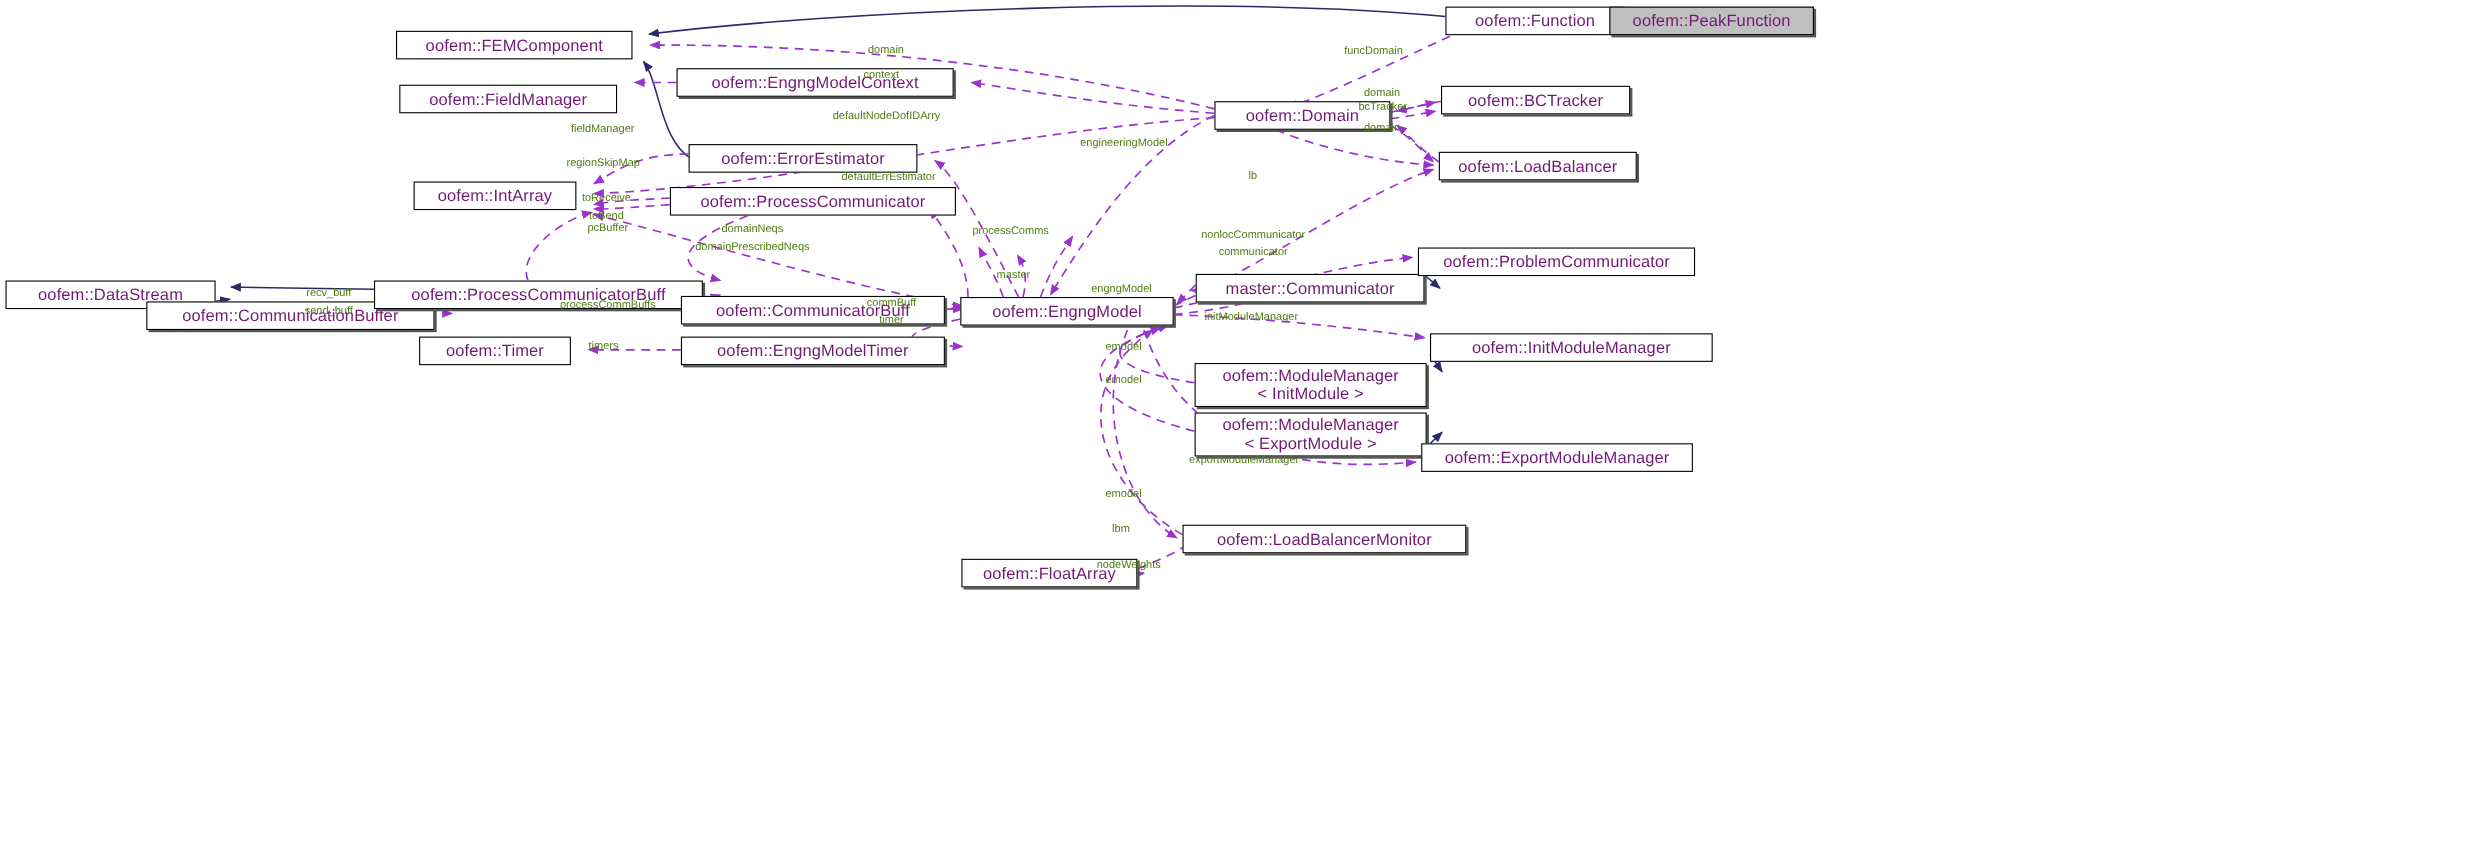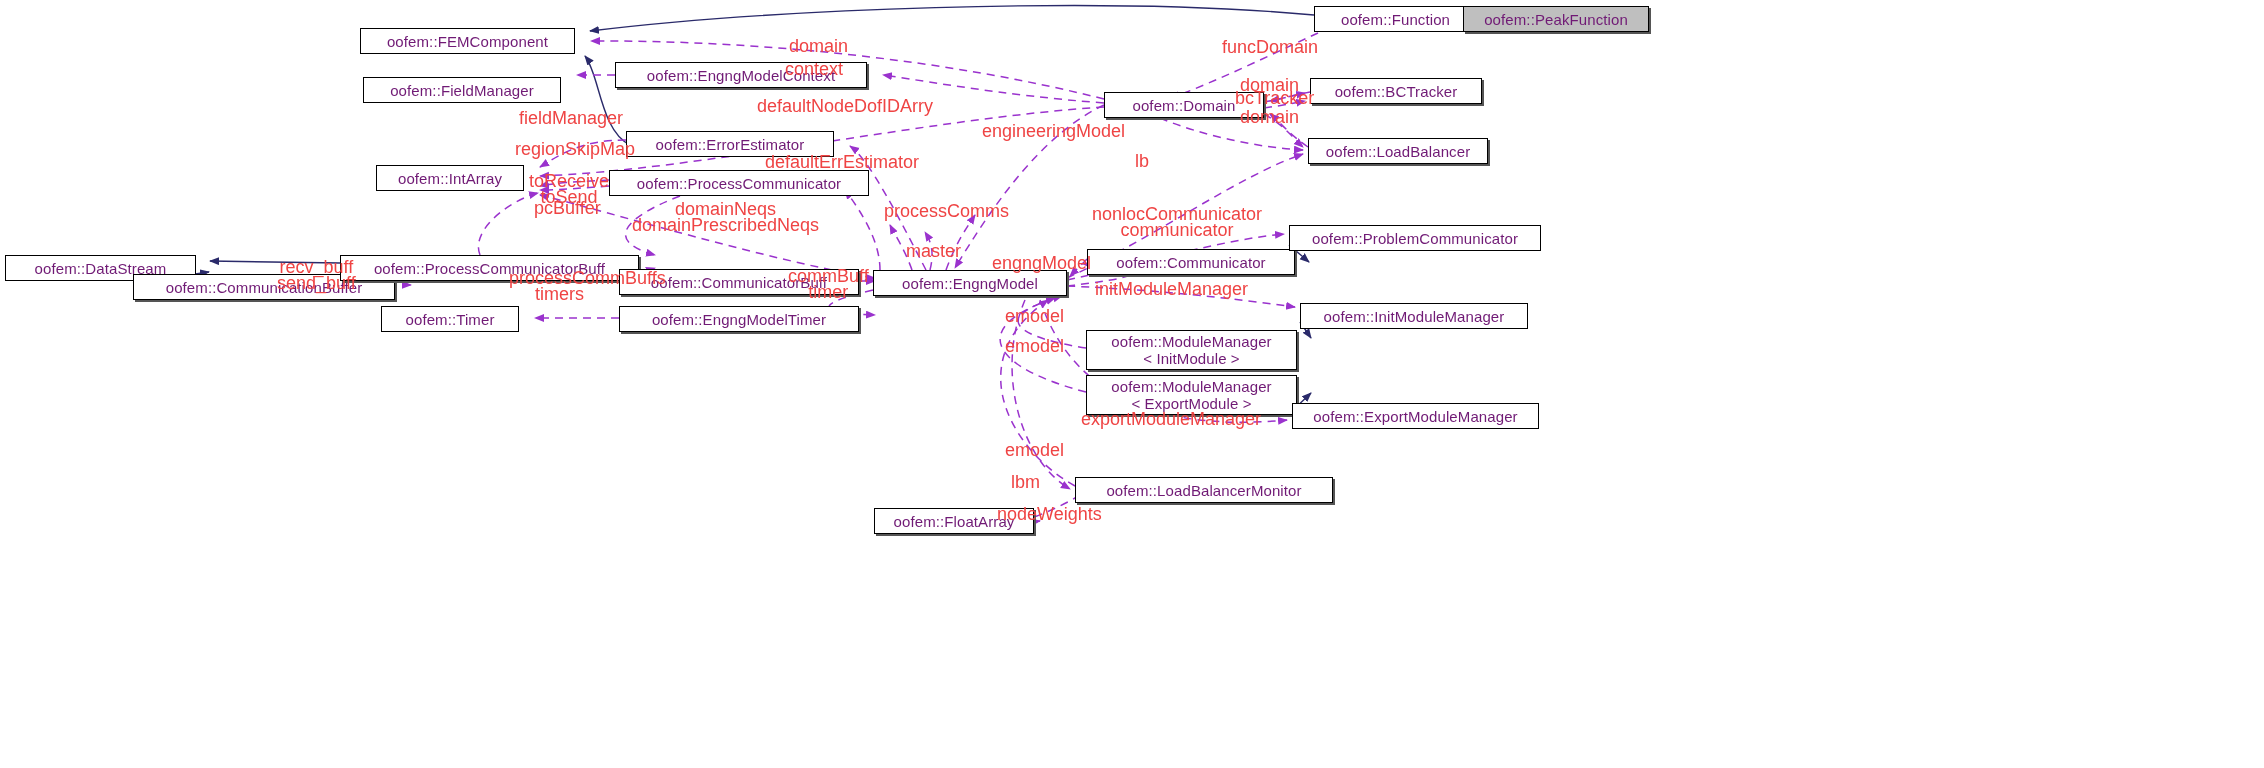--- a/index.html
+++ b/index.html
@@ -20,23 +20,23 @@
     justify-content:center;
     white-space:pre;
     letter-spacing:0.1px;
     z-index:5;
   }
   .node.shadow{box-shadow:2px 2px 0 0 #555;}
   .node.highlight{background:#bfbfbf;}
   .node span{display:block;}
   .elabel{
     position:absolute;
-    font-size:18px;
+    font-size:10px;
     line-height:16px;
-    color:#ef4444;
+    color:#4d7c0f;
     white-space:pre;
     text-align:center;
     z-index:6;
     background:transparent;
   }
 </style>
 </head>
 <body>
 
 <div id="canvas">
@@ -159,49 +159,49 @@
       <div class="node" style="left: 363px; top: 62px; width: 198px; height: 26px; margin-top: 15px;"><span>oofem::FieldManager</span></div>
       <div class="node shadow" style="left: 615px; top: 62px; width: 252px; height: 26px;"><span>oofem::EngngModelContext</span></div>
       <div class="node" style="left: 626px; top: 131px; width: 208px; height: 26px;"><span>oofem::ErrorEstimator</span></div>
       <div class="node" style="left: 609px; top: 170px; width: 260px; height: 26px;"><span>oofem::ProcessCommunicator</span></div>
       <div class="node shadow" style="left: 619px; top: 269px; width: 240px; height: 26px;"><span>oofem::CommunicatorBuff</span></div>
       <div class="node shadow" style="left: 619px; top: 306px; width: 240px; height: 26px;"><span>oofem::EngngModelTimer</span></div>
       <div class="node shadow" style="left: 873px; top: 270px; width: 194px; height: 26px;"><span>oofem::EngngModel</span></div>
       <div class="node shadow" style="left: 874px; top: 508px; width: 160px; height: 26px;"><span>oofem::FloatArray</span></div>
       <div class="node shadow" style="left: 1075px; top: 477px; width: 258px; height: 26px;"><span>oofem::LoadBalancerMonitor</span></div>
       <div class="node shadow" style="left: 1104px; top: 92px; width: 160px; height: 26px;"><span>oofem::Domain</span></div>
-      <div class="node shadow" style="left: 1087px; top: 249px; width: 208px; height: 26px;"><span>oofem::Communicator</span></div>
+      <div class="node shadow" style="left: 1087px; top: 249px; width: 208px; height: 26px;"><span>master::Communicator</span></div>
       <div class="node shadow" style="left: 1086px; top: 330px; width: 211px; height: 40px;"><span>oofem::ModuleManager
 &lt; InitModule &gt;</span></div>
       <div class="node shadow" style="left: 1086px; top: 375px; width: 211px; height: 40px;"><span>oofem::ModuleManager
 &lt; ExportModule &gt;</span></div>
       <div class="node" style="left: 1314px; top: 6px; width: 163px; height: 26px;"><span>oofem::Function</span></div>
       <div class="node shadow" style="left: 1310px; top: 78px; width: 172px; height: 26px;"><span>oofem::BCTracker</span></div>
       <div class="node shadow" style="left: 1308px; top: 138px; width: 180px; height: 26px;"><span>oofem::LoadBalancer</span></div>
       <div class="node" style="left: 1289px; top: 225px; width: 252px; height: 26px;"><span>oofem::ProblemCommunicator</span></div>
-      <div class="node" style="left: 1300px; top: 303px; width: 228px; height: 26px; text-align: center;"><span>oofem::InitModuleManager</span></div>
+      <div class="node" style="left: 1300px; top: 303px; width: 257px; height: 26px; text-align: center;"><span>oofem::InitModuleManager</span></div>
       <div class="node" style="left: 1292px; top: 403px; width: 247px; height: 26px;"><span>oofem::ExportModuleManager</span></div>
       <div class="node shadow highlight" style="left: 1463px; top: 6px; width: 186px; height: 26px;"><span>oofem::PeakFunction</span></div>
     </div>
   <div id="label-layer">
       <div class="elabel" style="left: 789px; top: 38px;">domain</div>
       <div class="elabel" style="left: 785px; top: 61px;">context</div>
       <div class="elabel" style="left: 519px; top: 62px; margin-top: 48px;">fieldManager</div>
       <div class="elabel" style="left: 757px; top: 98px;">defaultNodeDofIDArry</div>
       <div class="elabel" style="left: 765px; top: 154px;">defaultErrEstimator</div>
       <div class="elabel" style="left: 515px; top: 141px;">regionSkipMap</div>
       <div class="elabel" style="left: 529px; top: 173px;">toReceive
 toSend</div>
       <div class="elabel" style="left: 534px; top: 200px;">pcBuffer</div>
       <div class="elabel" style="left: 632px; top: 201px;">domainNeqs
 domainPrescribedNeqs</div>
       <div class="elabel" style="left: 277px; top: 259px;">recv_buff
 send_buff</div>
       <div class="elabel" style="left: 509px; top: 270px;">processCommBuffs</div>
-      <div class="elabel" style="left: 535px; top: 286px;">timers</div>
+      <div class="elabel" style="left: 535px; top: 307px;">timers</div>
       <div class="elabel" style="left: 788px; top: 268px;">commBuff
 timer</div>
       <div class="elabel" style="left: 884px; top: 203px;">processComms</div>
       <div class="elabel" style="left: 906px; top: 243px;">master</div>
       <div class="elabel" style="left: 982px; top: 123px;">engineeringModel</div>
       <div class="elabel" style="left: 992px; top: 255px;">engngModel</div>
       <div class="elabel" style="left: 1135px; top: 153px;">lb</div>
       <div class="elabel" style="left: 1092px; top: 206px;">nonlocCommunicator
 communicator</div>
       <div class="elabel" style="left: 1095px; top: 281px;">initModuleManager</div>

